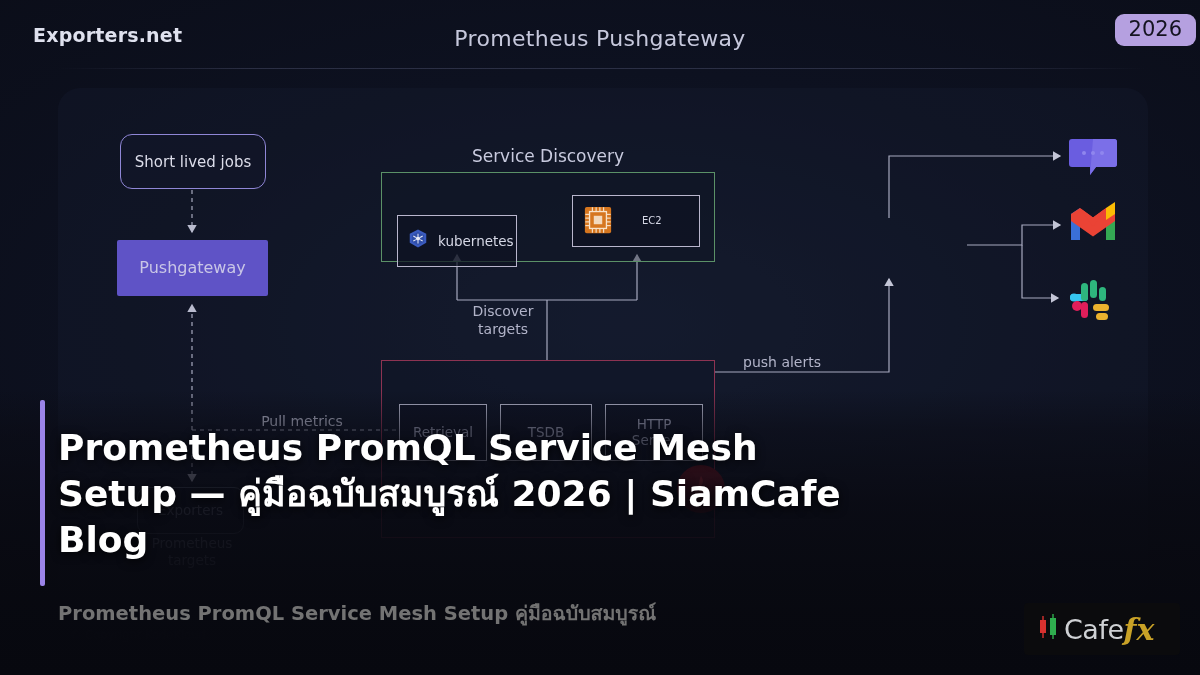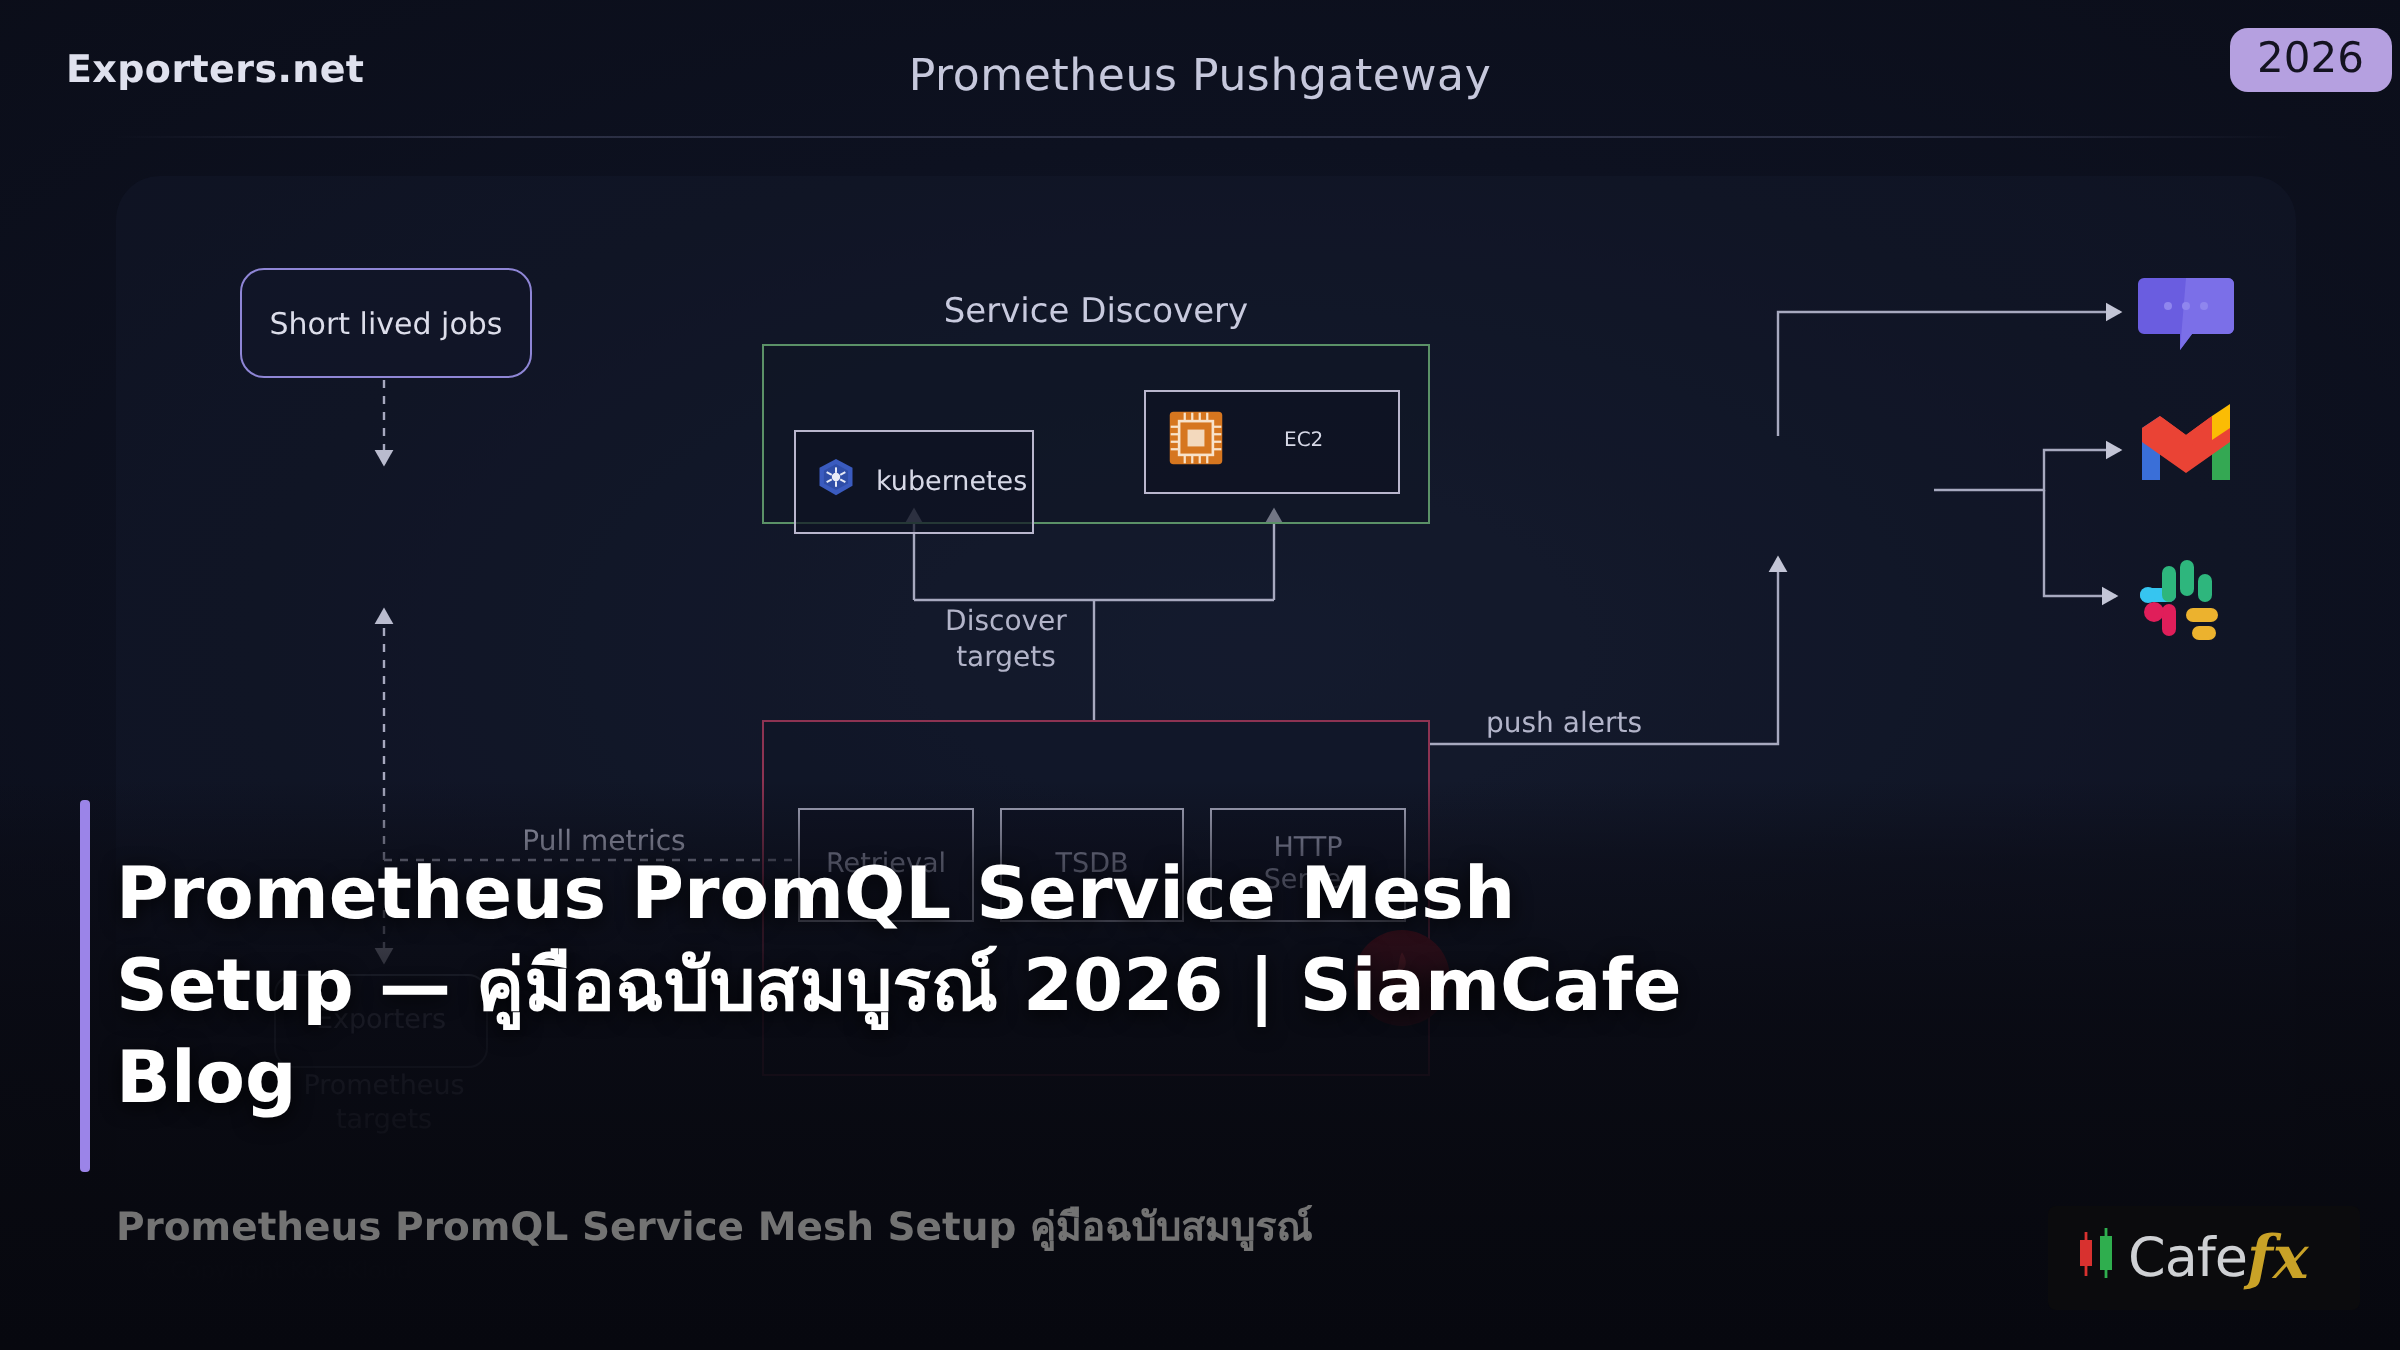--- a/index.html
+++ b/index.html
@@ -198,20 +198,23 @@
       <path d="M1022,245 L1022,298 L1058,298" marker-end="url(#ah)"></path>
     </g>
   </svg>
 
   <div id="site-name">Exporters.net</div>
   <div id="diagram-title">Prometheus Pushgateway</div>
   <div id="year-badge">2026</div>
 
   <div class="node" id="short-lived-jobs">
     <span>Short lived jobs</span>
+  </div>
+  <div class="node" id="pushgateway">
+    <span>Pushgateway</span>
   </div>
 
   <div class="node" id="sd-title">Service Discovery</div>
   <div class="node" id="sd-box"></div>
 
   <div class="node" id="k8s-box">
     <span>
       <svg width="22" height="22" viewBox="0 0 24 24">
         <polygon points="12,1.6 21,6.4 21,16.2 12,21.4 3,16.2 3,6.4" fill="#3a5bbf"></polygon>
         <polygon points="12,4.4 18.6,8.0 18.6,15.0 12,18.6 5.4,15.0 5.4,8.0" fill="#2f4ea8"></polygon>

